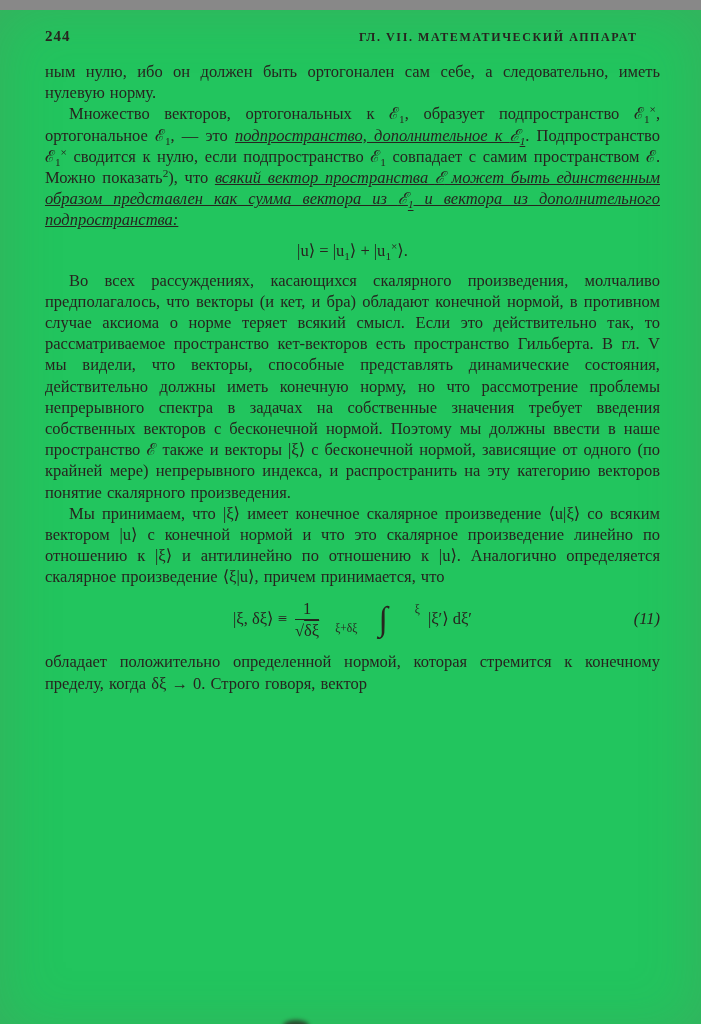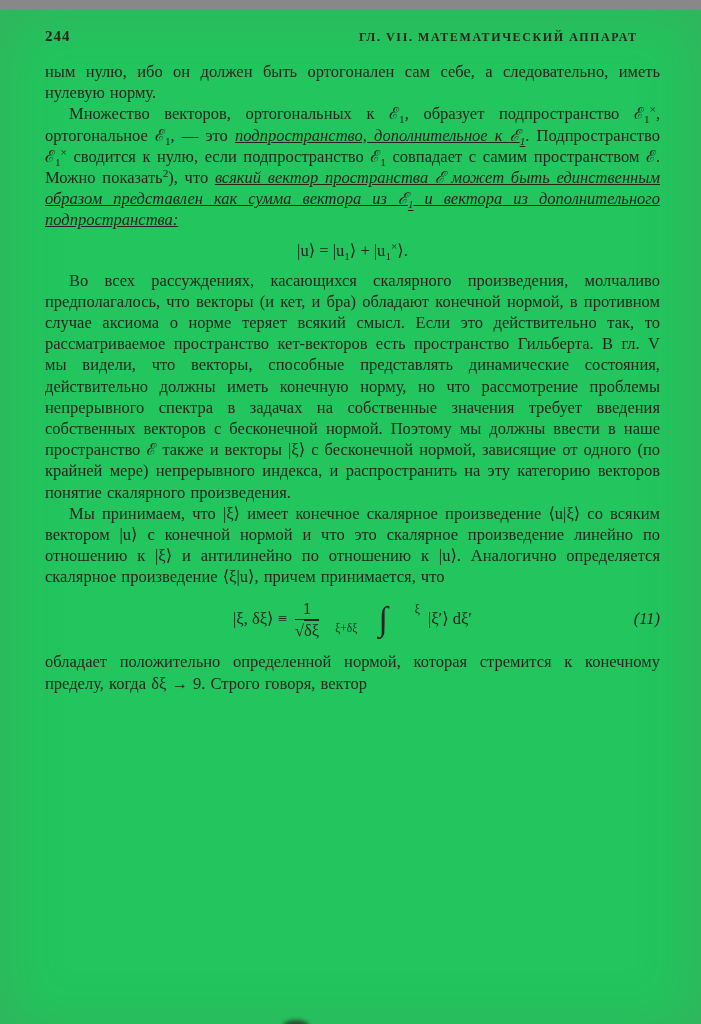--- a/index.html
+++ b/index.html
@@ -95,17 +95,17 @@
       <span class="intwrap">
         <span class="int-upper">ξ+δξ</span>
         <span class="int-sign">∫</span>
         <span class="int-lower">ξ</span>
       </span>
       <span class="eq11-rhs">|ξ′⟩ dξ′</span>
     </span>
     <span class="eq-no">(11)</span>
   </div>
 
-  <p class="bodyp"><span>обладает положительно определенной нормой, которая стремится к конечному пределу, когда δξ → 9. Строго говоря, вектор</span></p>
+  <p class="bodyp"><span>обладает положительно определенной нормой, которая стремится к конечному пределу, когда δξ → 0. Строго говоря, вектор</span></p>
 
   <div class="smudge"></div>
 
 </div>
 
 </body></html>

